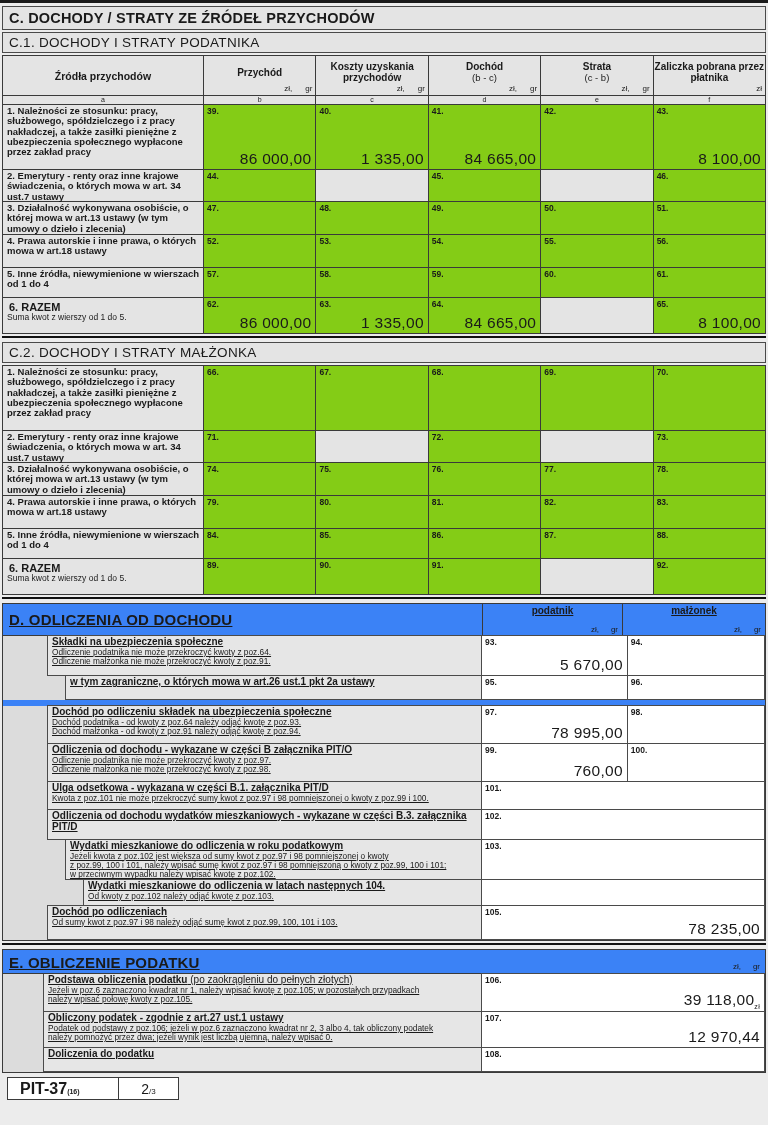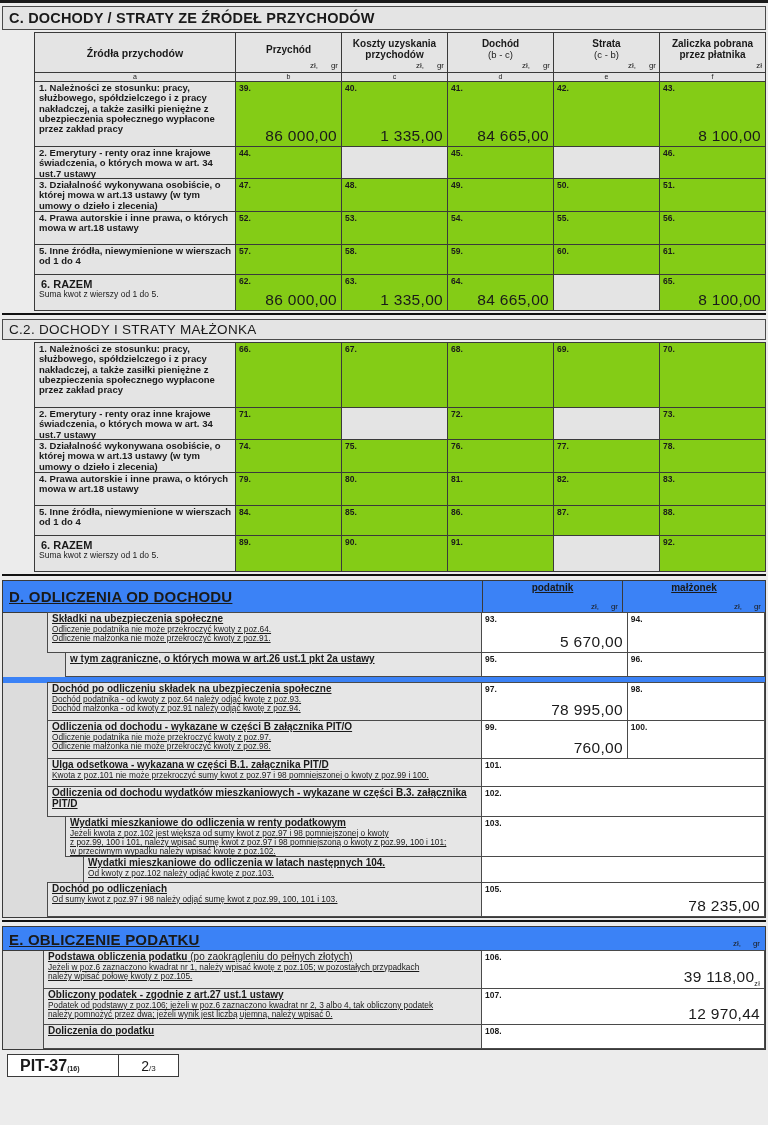--- a/index.html
+++ b/index.html
@@ -10,21 +10,21 @@
     font-family: "Liberation Sans", sans-serif;
     border-top: 3px solid #1a1a1a;
     padding: 3px 2px 0 2px;
   }
   
   .sec-bar { border: 1px solid #4a4a4a; background: #e4e4e4; padding: 3px 6px; margin-bottom: 2px; }
   .sec-bar.main { font-weight: bold; font-size: 14.5px; letter-spacing: .2px; }
   .sec-bar.sub { font-weight: normal; font-size: 13.5px; letter-spacing: .3px; padding: 2px 6px; }
 
   
-  .ctable { border: 1.5px solid #3a3a3a; background: #e4e4e4; margin-left: 32px; }
+  .ctable { border: 1.5px solid #3a3a3a; background: #e4e4e4; }
   .chead { display: flex; height: 40px; border-bottom: 1px solid #3a3a3a; }
   .ch-sources { width: 200px; display: flex; align-items: center; justify-content: center;
                 font-weight: bold; font-size: 10.5px; }
   .ch-col { flex: 1; border-left: 1px solid #3a3a3a; position: relative; display: flex;
             flex-direction: column; align-items: center; justify-content: center;
             font-weight: bold; font-size: 10px; line-height: 11px; text-align: center; padding-bottom: 7px; }
   .ch-sub { font-weight: normal; font-size: 9.5px; }
   .ch-units { position: absolute; bottom: 1px; right: 3px; font-weight: normal; font-size: 8px; }
   .ch-units .u-gr { display: inline-block; margin-left: 13px; }
   .cletters { display: flex; height: 9px; border-bottom: 1px solid #3a3a3a;
@@ -85,20 +85,23 @@
 </style>
 </head>
 <body>
 
 <div class="page">
 
   <div class="sec-bar main">
     <span>C. DOCHODY / STRATY ZE ŹRÓDEŁ PRZYCHODÓW</span>
   </div>
 
+  <div class="sec-bar sub">
+    <span>C.1. DOCHODY I STRATY PODATNIKA</span>
+  </div>
 
   <div class="ctable">
     <div class="chead">
       <div class="ch-sources">Źródła przychodów</div>
       <div class="ch-col">
         <div>Przychód</div>
         <div class="ch-units"><span>zł,</span><span class="u-gr">gr</span></div>
       </div>
       <div class="ch-col">
         <div>Koszty uzyskania przychodów</div>
@@ -513,21 +516,21 @@
           <div class="dfields">
             <div class="dfield wide">
               <span class="fnum">102.</span>
               <span class="fval"></span>
             </div>
           </div>
         </div>
         <div class="drow" style="height: 40px;">
           <div class="dind" style="width: 62px;"></div>
           <div class="dlabel">
-            <div class="dbold">Wydatki mieszkaniowe do odliczenia w renty podatkowym</div>
+            <div class="dbold">Wydatki mieszkaniowe do odliczenia w roku podatkowym</div>
             <div class="dsmall">Jeżeli kwota z poz.102 jest większa od sumy kwot z poz.97 i 98 pomniejszonej o kwoty</div>
             <div class="dsmall">z poz.99, 100 i 101, należy wpisać sumę kwot z poz.97 i 98 pomniejszoną o kwoty z poz.99, 100 i 101;</div>
             <div class="dsmall">w przeciwnym wypadku należy wpisać kwotę z poz.102.</div>
           </div>
           <div class="dfields">
             <div class="dfield wide">
               <span class="fnum">103.</span>
               <span class="fval"></span>
             </div>
           </div>

